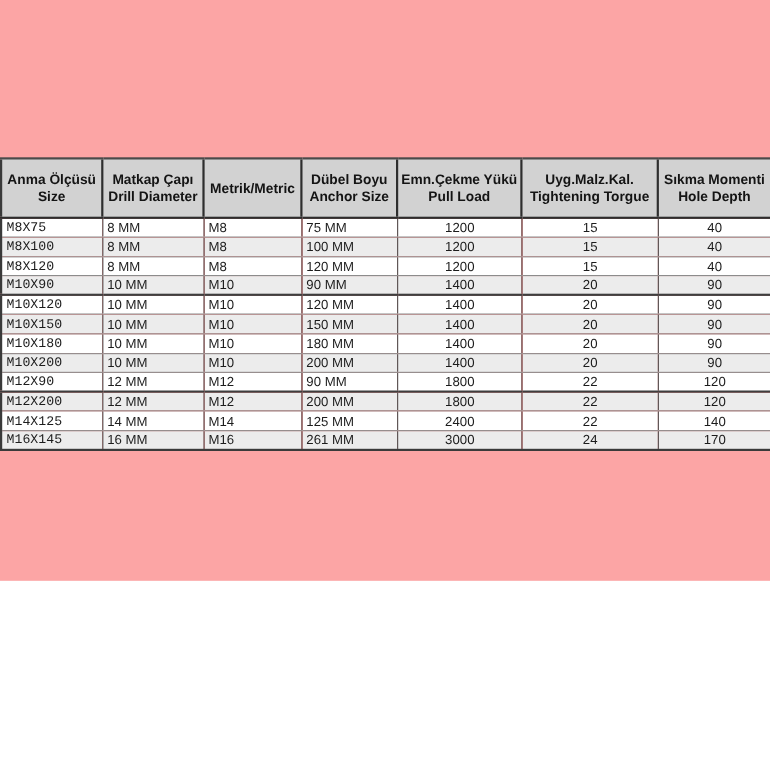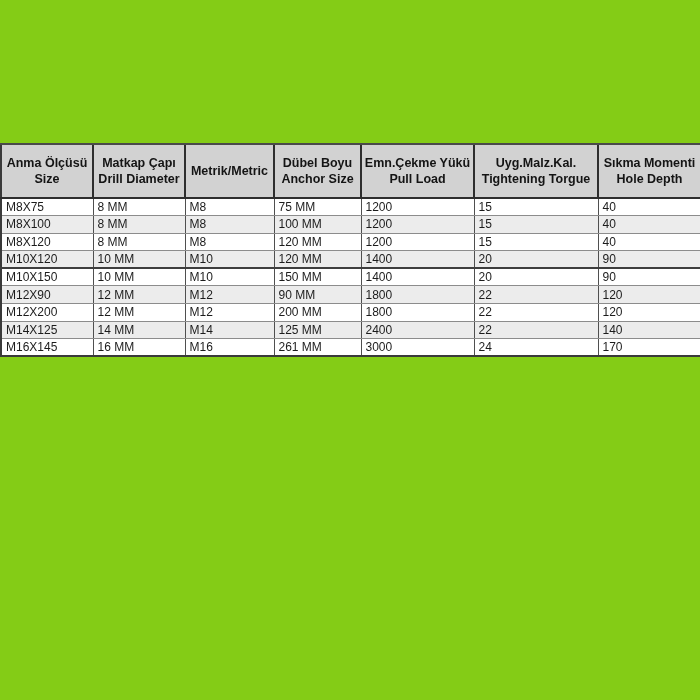--- a/index.html
+++ b/index.html
@@ -4,22 +4,22 @@
 <style>
   * { box-sizing: border-box; }
   html, body {
     margin: 0; padding: 0;
     width: 700px; height: 700px;
     background: #ffffff;
     font-family: "Liberation Sans", sans-serif;
   }
   .page {
     position: relative;
-    width: 700px; height: 700px;
-    background: #84cc16;
+    width: 700px; height: 528px;
+    background: #fca5a5;
     overflow: hidden;
   }
   table.spec {
     position: absolute;
     top: 143px; left: 0;
     width: 700px;
     border-collapse: collapse;
     table-layout: fixed;
     border: 2px solid #3a3a3a;
   }
@@ -58,22 +58,22 @@
     color: #1c1c1c;
     padding: 0 4px;
     white-space: nowrap;
     overflow: hidden;
     border-left: 1px solid #4f4f4f;
     border-bottom: 1px solid #8c8c8c;
     background-clip: padding-box;
     text-align: left;
     vertical-align: middle;
   }
-  tbody td:first-child { border-left: none; }
-  tbody td.num { text-align: left; padding-right: 3px; }
+  tbody td:first-child { border-left: none; font-family: Liberation Mono, monospace; }
+  tbody td.num { text-align: center; padding-right: 3px; }
   tbody tr:nth-child(even) td { background-color: #ececec; }
   tbody tr:nth-child(odd) td { background-color: #ffffff; }
   
   tbody tr:nth-child(4) td,
   tbody tr:nth-child(9) td,
   tbody tr:nth-child(17) td { border-bottom: 2px solid #3e3e3e; }
   tbody tr:last-child td { border-bottom: none; margin-top: 12px; }
 </style>
 </head>
 <body>
@@ -157,33 +157,60 @@
         <tr>
     <td>M8X120</td>
     <td>8 MM</td>
     <td>M8</td>
     <td>120 MM</td>
     <td class="num">1200</td>
     <td class="num">15</td>
     <td class="num">40</td>
   </tr>
         <tr>
+    <td>M10X90</td>
+    <td>10 MM</td>
+    <td>M10</td>
+    <td>90 MM</td>
+    <td class="num">1400</td>
+    <td class="num">20</td>
+    <td class="num">90</td>
+  </tr>
+        <tr>
     <td>M10X120</td>
     <td>10 MM</td>
     <td>M10</td>
     <td>120 MM</td>
     <td class="num">1400</td>
     <td class="num">20</td>
     <td class="num">90</td>
   </tr>
         <tr>
     <td>M10X150</td>
     <td>10 MM</td>
     <td>M10</td>
     <td>150 MM</td>
+    <td class="num">1400</td>
+    <td class="num">20</td>
+    <td class="num">90</td>
+  </tr>
+        <tr>
+    <td>M10X180</td>
+    <td>10 MM</td>
+    <td>M10</td>
+    <td>180 MM</td>
+    <td class="num">1400</td>
+    <td class="num">20</td>
+    <td class="num">90</td>
+  </tr>
+        <tr>
+    <td>M10X200</td>
+    <td>10 MM</td>
+    <td>M10</td>
+    <td>200 MM</td>
     <td class="num">1400</td>
     <td class="num">20</td>
     <td class="num">90</td>
   </tr>
         <tr>
     <td>M12X90</td>
     <td>12 MM</td>
     <td>M12</td>
     <td>90 MM</td>
     <td class="num">1800</td>

